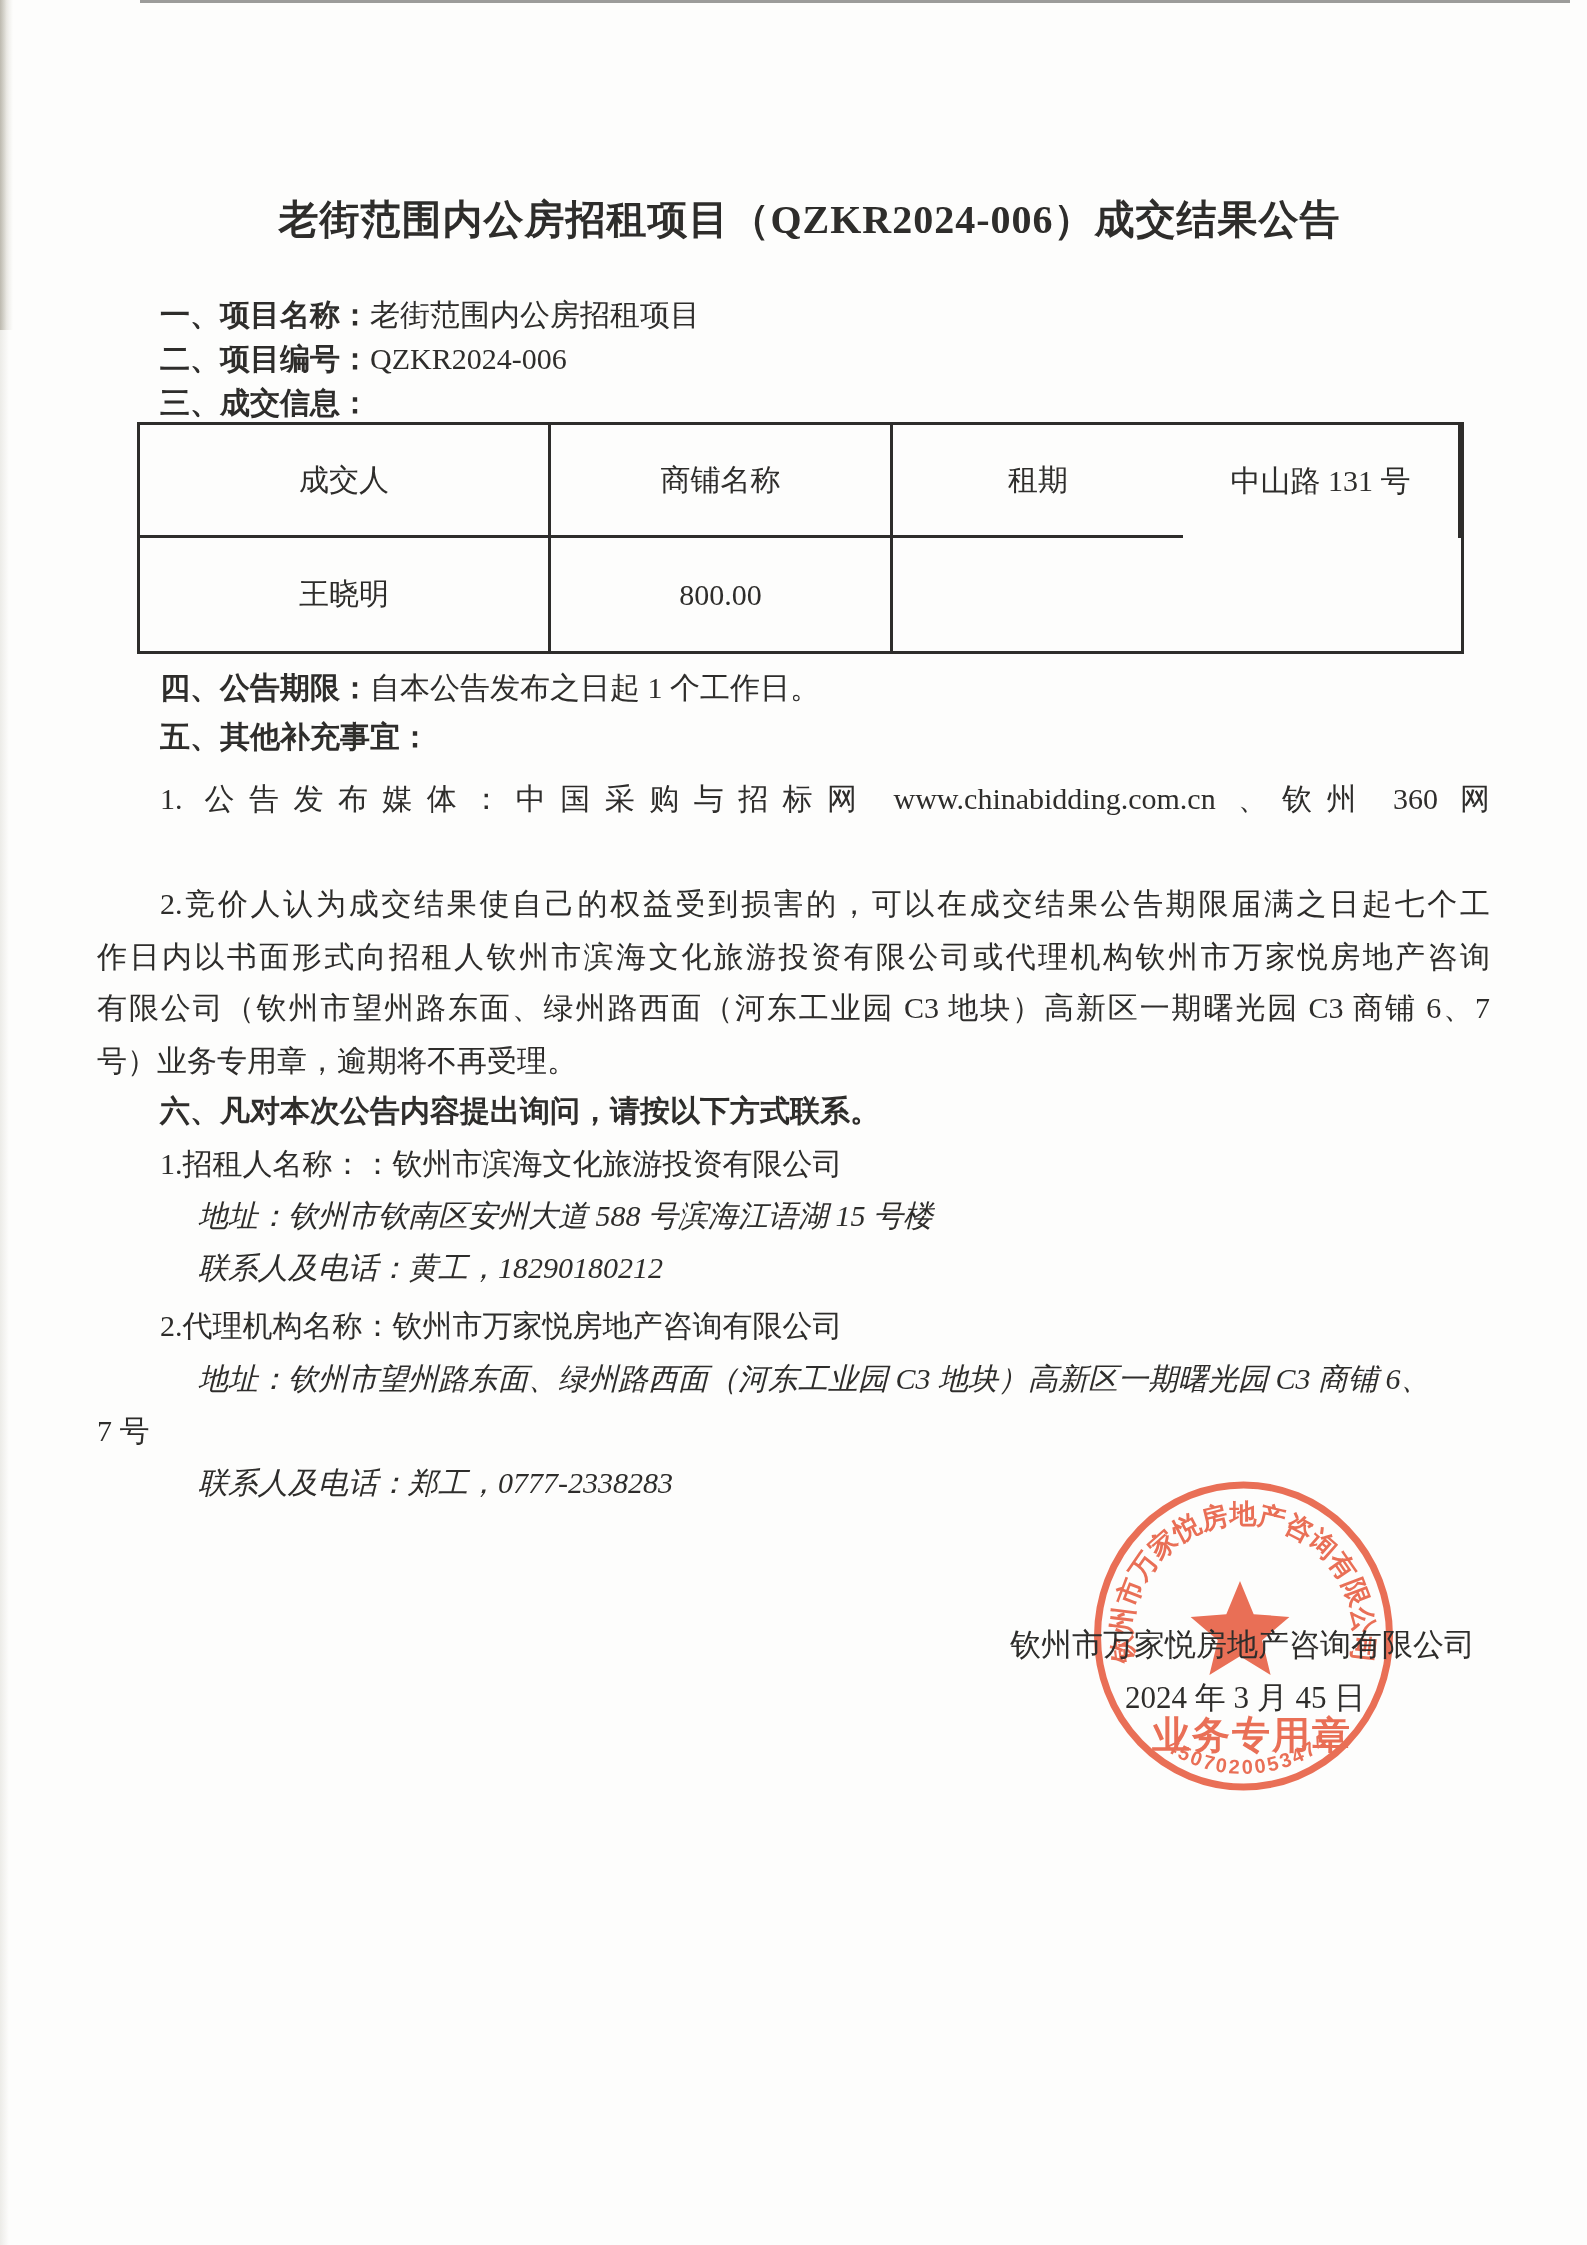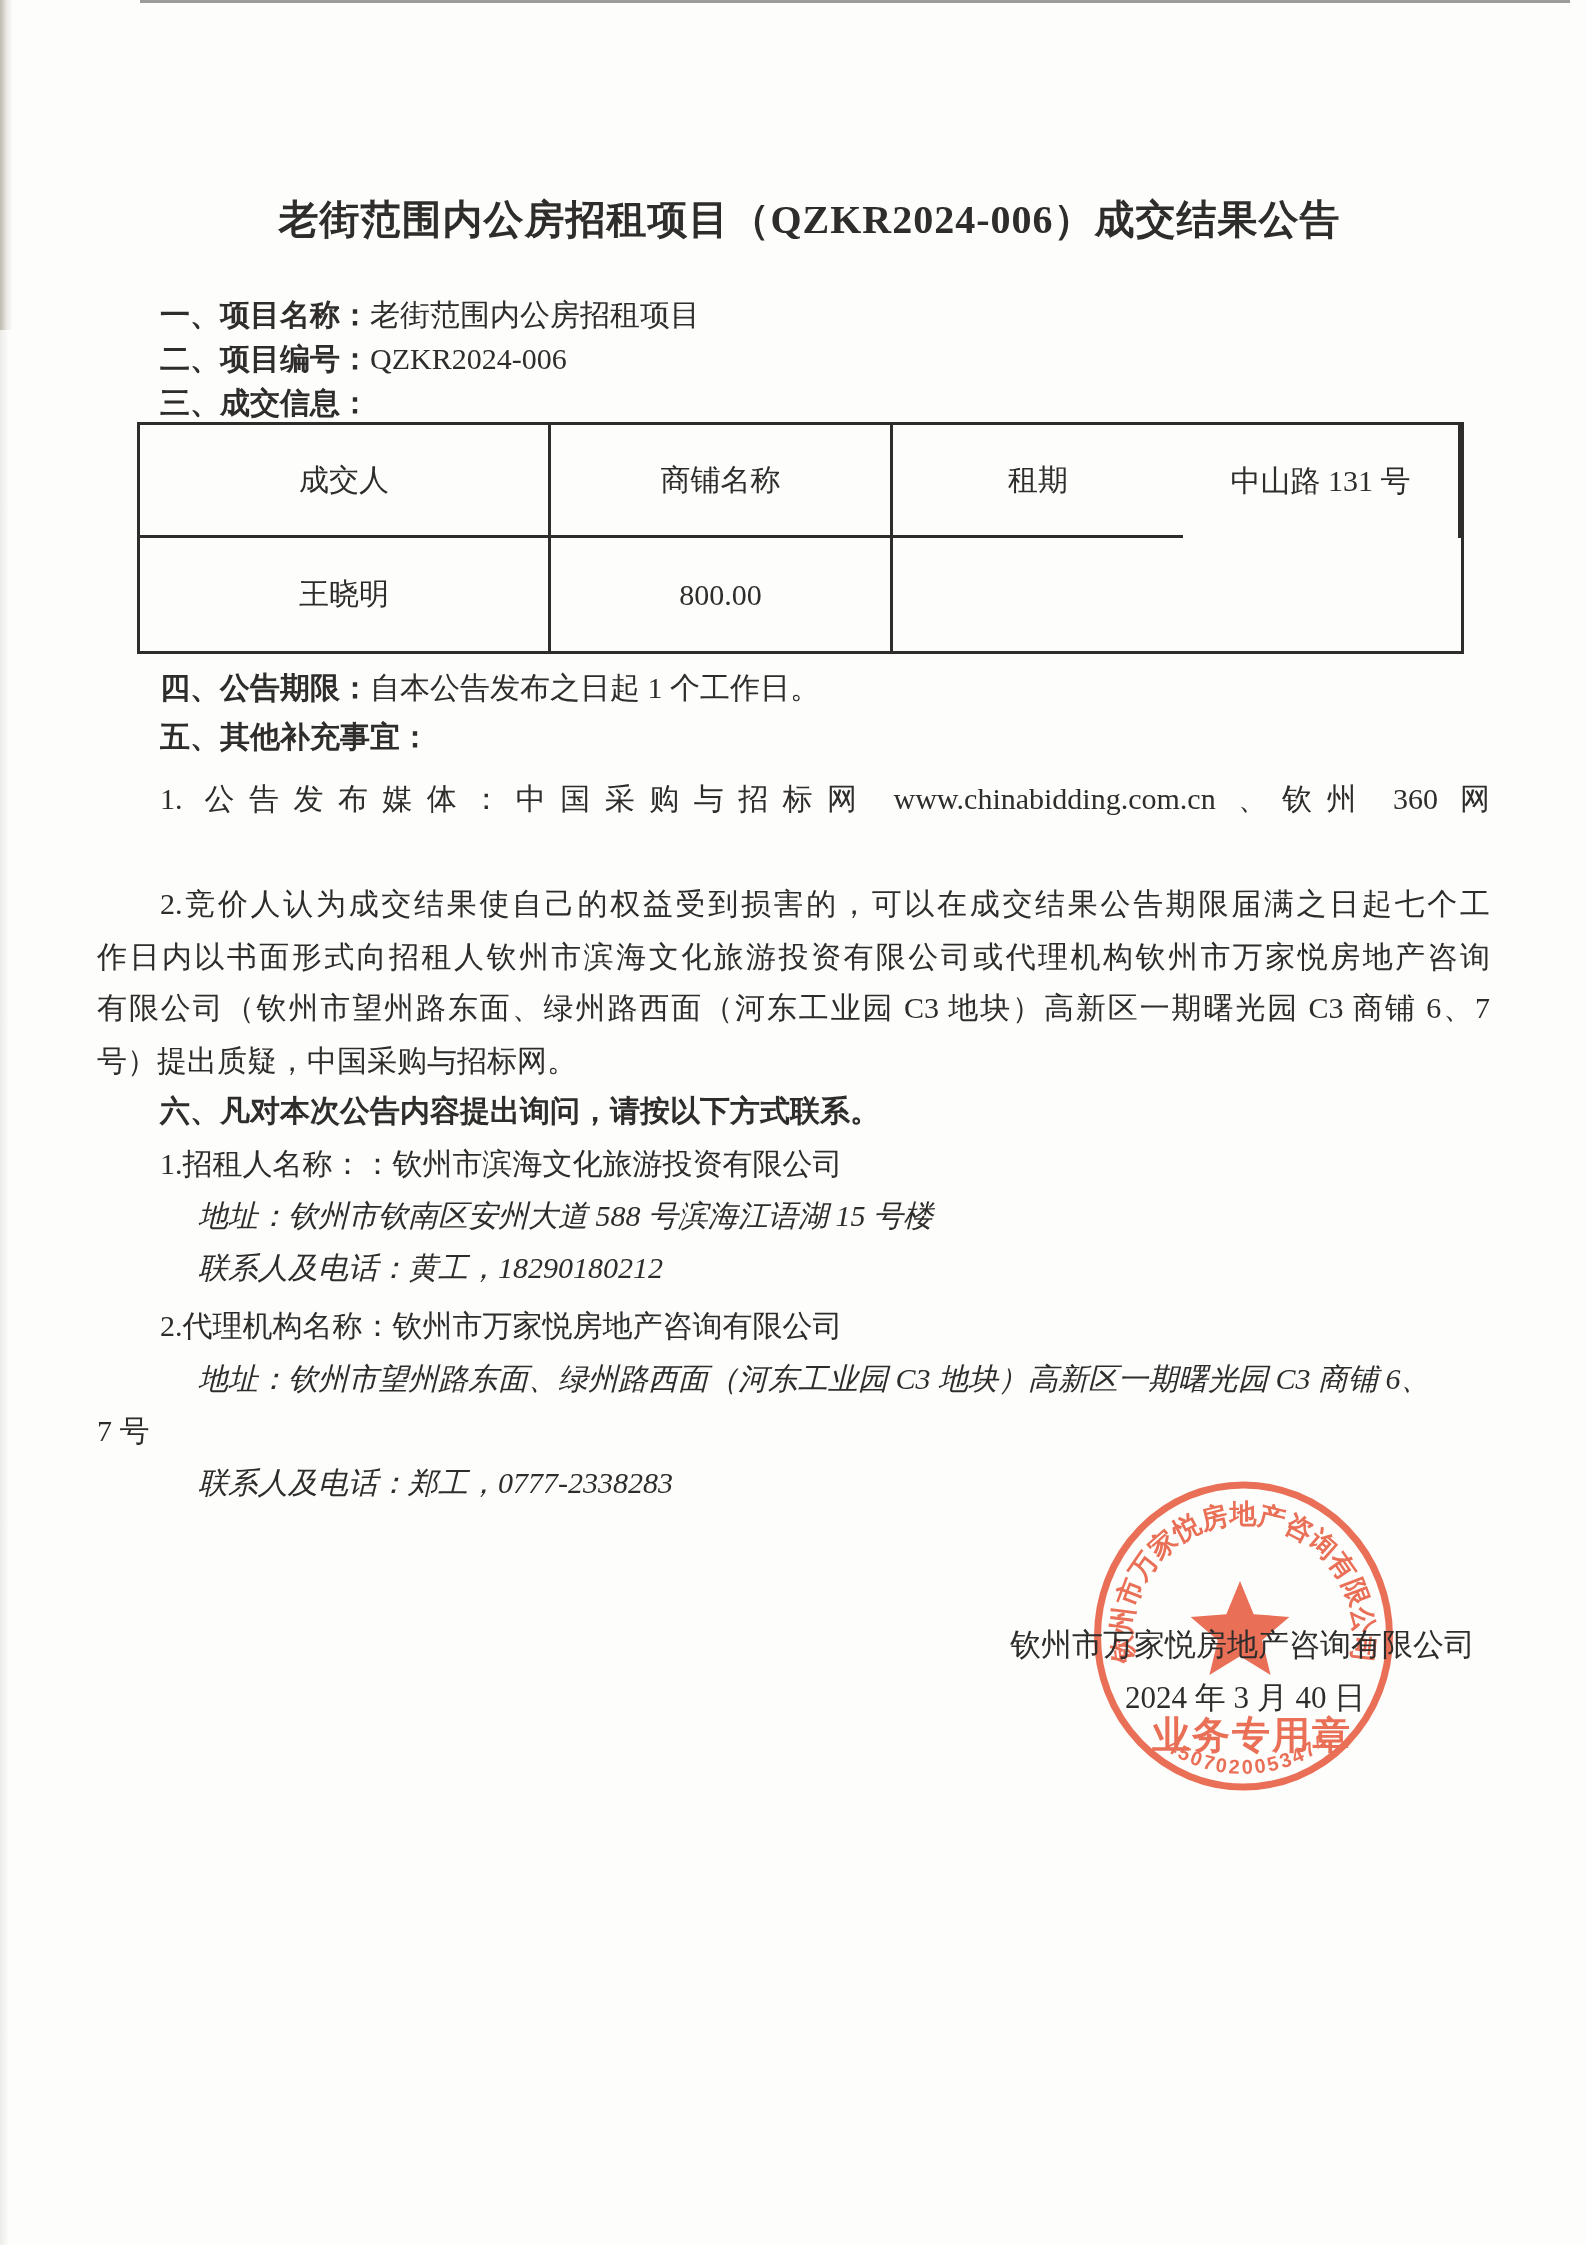--- a/index.html
+++ b/index.html
@@ -109,21 +109,21 @@
 
   <div class="ln ind1" style="top:710px">
     <span class="b">五、其他补充事宜：</span>
   </div>
 
   <div class="ln ind1 just" style="top:772px">1. 公告发布媒体：中国采购与招标网 www.chinabidding.com.cn 、钦州 360 网</div>
 
   <div class="ln ind1 just" style="top:877px">2.竞价人认为成交结果使自己的权益受到损害的，可以在成交结果公告期限届满之日起七个工</div>
   <div class="ln just" style="top:930px">作日内以书面形式向招租人钦州市滨海文化旅游投资有限公司或代理机构钦州市万家悦房地产咨询</div>
   <div class="ln just" style="top:981px">有限公司（钦州市望州路东面、绿州路西面（河东工业园 C3 地块）高新区一期曙光园 C3 商铺 6、7</div>
-  <div class="ln" style="top:1034px">号）提出质疑，中国采购与招标网。</div>
+  <div class="ln" style="top:1034px">号）业务专用章，逾期将不再受理。</div>
 
   <div class="ln ind1 b" style="top:1084px">六、凡对本次公告内容提出询问，请按以下方式联系。</div>
 
   <div class="ln ind1" style="top:1137px">1.招租人名称：：钦州市滨海文化旅游投资有限公司</div>
   <div class="ln ind2" style="top:1189px">地址：钦州市钦南区安州大道 588 号滨海江语湖 15 号楼</div>
   <div class="ln ind2" style="top:1241px">联系人及电话：黄工，18290180212</div>
 
   <div class="ln ind1" style="top:1299px">2.代理机构名称：钦州市万家悦房地产咨询有限公司</div>
   <div class="ln ind2" style="top:1352px">地址：钦州市望州路东面、绿州路西面（河东工业园 C3 地块）高新区一期曙光园 C3 商铺 6、</div>
   <div class="ln" style="top:1404px">7 号</div>
@@ -139,15 +139,15 @@
     <text font-size="27" font-weight="bold" font-family="Liberation Serif, DejaVu Serif, serif" fill="#e75c40">
       <textPath href="#seal-arc-top" startOffset="50%" text-anchor="middle">钦州市万家悦房地产咨询有限公司</textPath>
     </text>
     <text x="1252" y="1748" text-anchor="middle" font-size="38" font-weight="bold" letter-spacing="2" font-family="Liberation Serif, DejaVu Serif, serif" fill="#e75c40">业务专用章</text>
     <text font-size="20" font-weight="bold" letter-spacing="2.5" font-family="Liberation Sans, DejaVu Sans, sans-serif" fill="#e75c40">
       <textPath href="#seal-arc-bottom" startOffset="50%" text-anchor="middle">4507020053474</textPath>
     </text>
   </svg>
 
   <div class="sig-company">钦州市万家悦房地产咨询有限公司</div>
-  <div class="sig-date">2024 年 3 月 40 日</div>
+  <div class="sig-date">2024 年 3 月 45 日</div>
 
 </div>
 
 </body></html>

